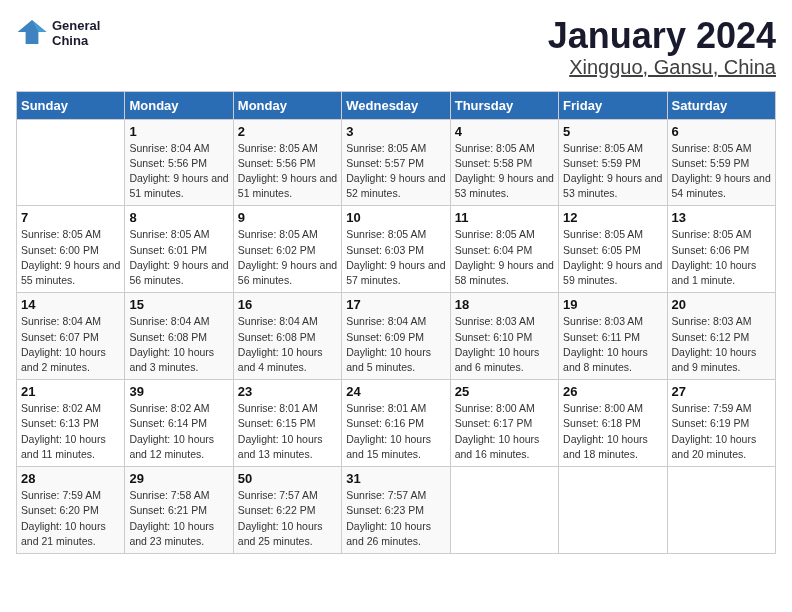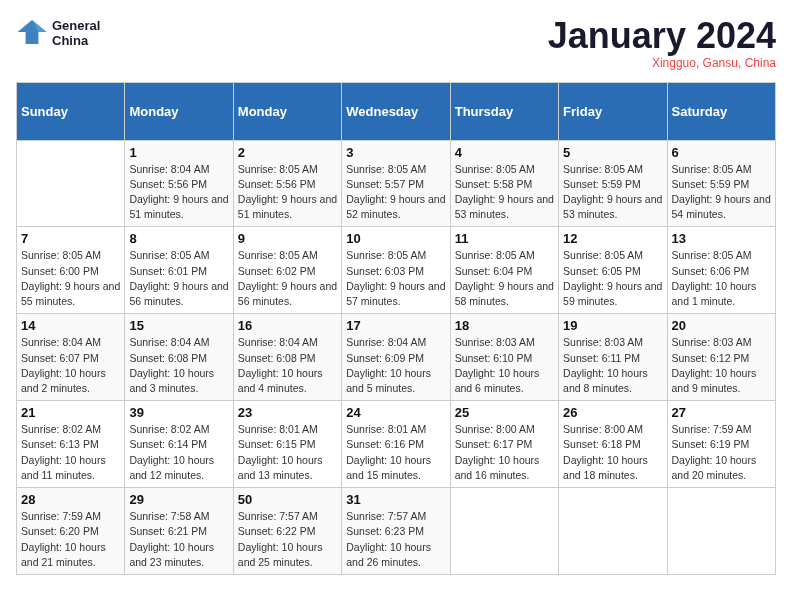--- a/index.html
+++ b/index.html
@@ -37,32 +37,33 @@
       text-align: right;
     }
     .month-title {
       font-size: 36px;
       font-weight: bold;
       color: #1a1a2e;
       line-height: 1.1;
       text-align: right;
     }
     .subtitle {
-      font-size: 12px;
-      color: #ef4444;
+      font-size: 20px;
+      color: #404040;
+      text-decoration: underline;
     }
     table {
       width: 100%;
       border-collapse: collapse;
       font-size: 11px;
     }
     thead tr th {
       background-color: #2a6db5;
       color: #fff;
-      padding: 21px 4px;
+      padding: 6px 4px;
       text-align: left;
       font-size: 13px;
       font-weight: bold;
       border: 1px solid #ccc;
     }
     tbody tr td {
       border: 1px solid #ccc;
       vertical-align: top;
       padding: 4px;
       width: calc(100% / 7);

